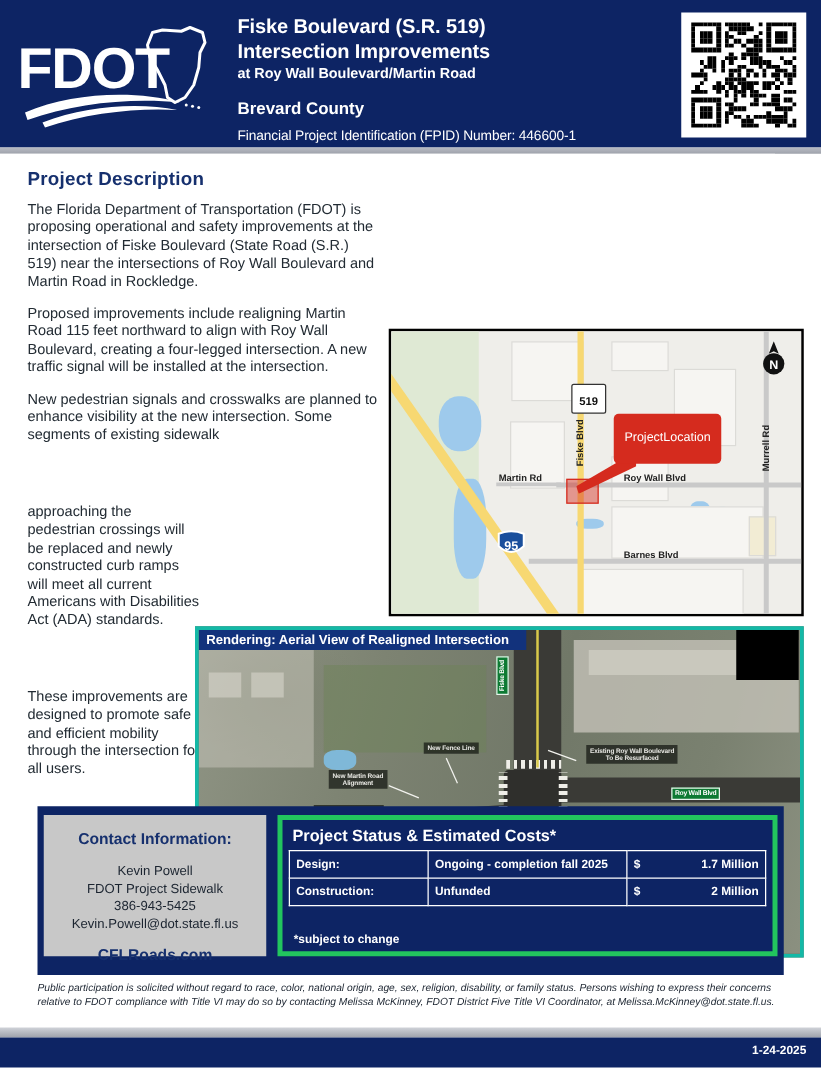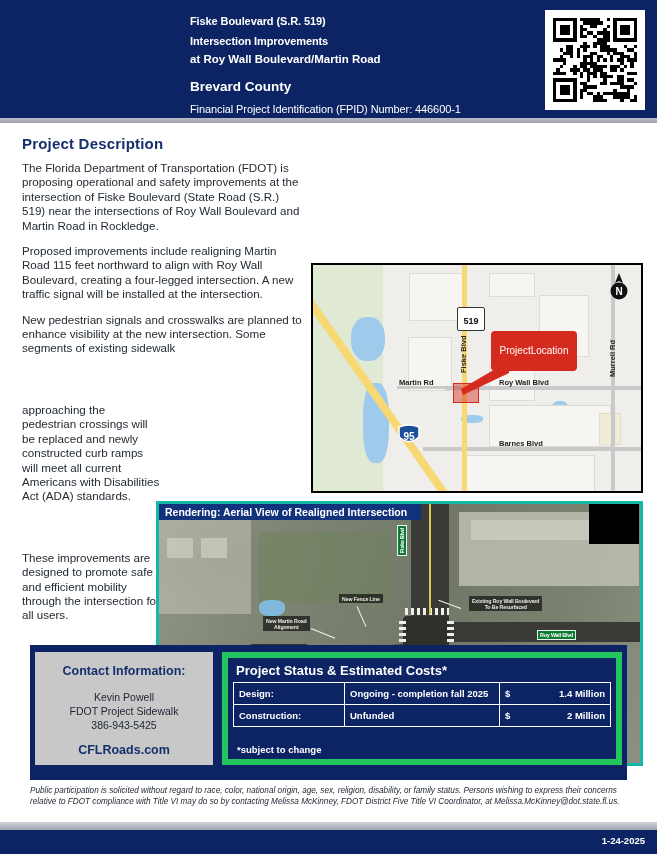--- a/index.html
+++ b/index.html
@@ -19,21 +19,21 @@
     background:#0d2464;
   }
   .logo{
     position:absolute;left:12px;top:12px;width:170px;height:92px;
   }
   .logo svg{display:block;}
   .hdr-text{
     position:absolute;left:190px;top:12px;width:340px;color:#ffffff;
   }
   .hdr-title{
-    font-size:11px;font-weight:bold;line-height:19.5px;letter-spacing:-0.1px;
+    font-size:16px;font-weight:bold;line-height:19.5px;letter-spacing:-0.1px;
   }
   .hdr-sub{
     font-size:11.5px;font-weight:bold;line-height:14px;margin-top:1px;
   }
   .hdr-county{
     font-size:13.5px;font-weight:bold;margin-top:13px;
   }
   .hdr-fpid{
     font-size:11px;font-weight:normal;margin-top:9px;letter-spacing:-0.1px;
   }
@@ -162,21 +162,21 @@
   .contact{
     position:absolute;left:5px;top:7px;width:178px;height:113px;
     background:#c8c8c8;text-align:center;box-sizing:border-box;padding-top:12px;
   }
   .contact h3{margin:0 0 12px 0;font-size:12.5px;color:#16306e;font-weight:bold;}
   .contact .nm{font-size:10.5px;color:#1b2430;line-height:14px;}
   .contact .site{margin-top:11px;font-size:12.5px;font-weight:bold;color:#16306e;}
 
   .status{
     position:absolute;left:192px;top:7px;width:400px;height:113px;
-    border:6px solid #22c55e;box-sizing:border-box;color:#fff;
+    border:4px solid #22c55e;box-sizing:border-box;color:#fff;
   }
   .status h3{
     margin:0;padding:5px 8px 4px 8px;font-size:13px;font-weight:bold;
   }
   table.costs{
     border-collapse:collapse;width:calc(100% - 10px);margin:0 5px;
     font-size:9.5px;font-weight:bold;table-layout:fixed;
   }
   table.costs td{
     border:1px solid #ffffff;padding:3px 5px;color:#fff;height:15px;
@@ -204,20 +204,31 @@
     position:absolute;right:12px;top:5px;font-size:9.5px;font-weight:bold;color:#fff;
   }
 </style>
 </head>
 <body>
 
 <div class="page">
 
   <div class="header">
 
+    <div class="logo">
+      <svg width="170" height="92" viewBox="0 0 170 92" aria-hidden="true">
+        <text x="2" y="58" font-family="Liberation Sans, sans-serif" font-size="46" font-weight="bold" fill="#ffffff" letter-spacing="-1">FDOT</text>
+        <path d="M110 14 L118 12 L133 13 L140 10 L150 14 L152 22 L148 30 L147 42 L143 56 L136 66 L128 70 L122 66 L120 56 L114 44 L108 34 L106 24 Z" fill="none" stroke="#ffffff" stroke-width="2.4" stroke-linejoin="round"></path>
+        <path d="M8 78 C46 62, 96 60, 132 70 C96 66, 48 70, 10 84 Z" fill="#ffffff"></path>
+        <path d="M22 86 C58 72, 100 70, 130 76 C100 74, 58 78, 24 90 Z" fill="#ffffff"></path>
+        <circle cx="137" cy="72" r="1.2" fill="#ffffff"></circle>
+        <circle cx="142" cy="73" r="1.2" fill="#ffffff"></circle>
+        <circle cx="147" cy="74" r="1.2" fill="#ffffff"></circle>
+      </svg>
+    </div>
 
     <div class="hdr-text">
       <div class="hdr-title">
         <span>Fiske Boulevard (S.R. 519)</span><br>
         <span>Intersection Improvements</span>
       </div>
       <div class="hdr-sub">at Roy Wall Boulevard/Martin Road</div>
       <div class="hdr-county">Brevard County</div>
       <div class="hdr-fpid">Financial Project Identification (FPID) Number: 446600-1</div>
     </div>
@@ -989,32 +1000,33 @@
     </div>
   </div>
 
   <div class="bottom">
 
     <div class="contact">
       <h3>Contact Information:</h3>
       <div class="nm">Kevin Powell</div>
       <div class="nm">FDOT Project Sidewalk</div>
       <div class="nm">386-943-5425</div>
+      <div class="nm">Kevin.Powell@dot.state.fl.us</div>
       <div class="site">CFLRoads.com</div>
     </div>
 
     <div class="status">
       <h3>Project Status &amp; Estimated Costs*</h3>
       <table class="costs">
         <tbody>
           <tr>
             <td class="c1">Design:</td>
             <td class="c2">Ongoing - completion fall 2025</td>
             <td class="c3">
-              <span class="dol">$</span><span>1.4 Million</span>
+              <span class="dol">$</span><span>1.7 Million</span>
             </td>
           </tr>
           <tr>
             <td class="c1">Construction:</td>
             <td class="c2">Unfunded</td>
             <td class="c3">
               <span class="dol">$</span><span>2 Million</span>
             </td>
           </tr>
         </tbody>

